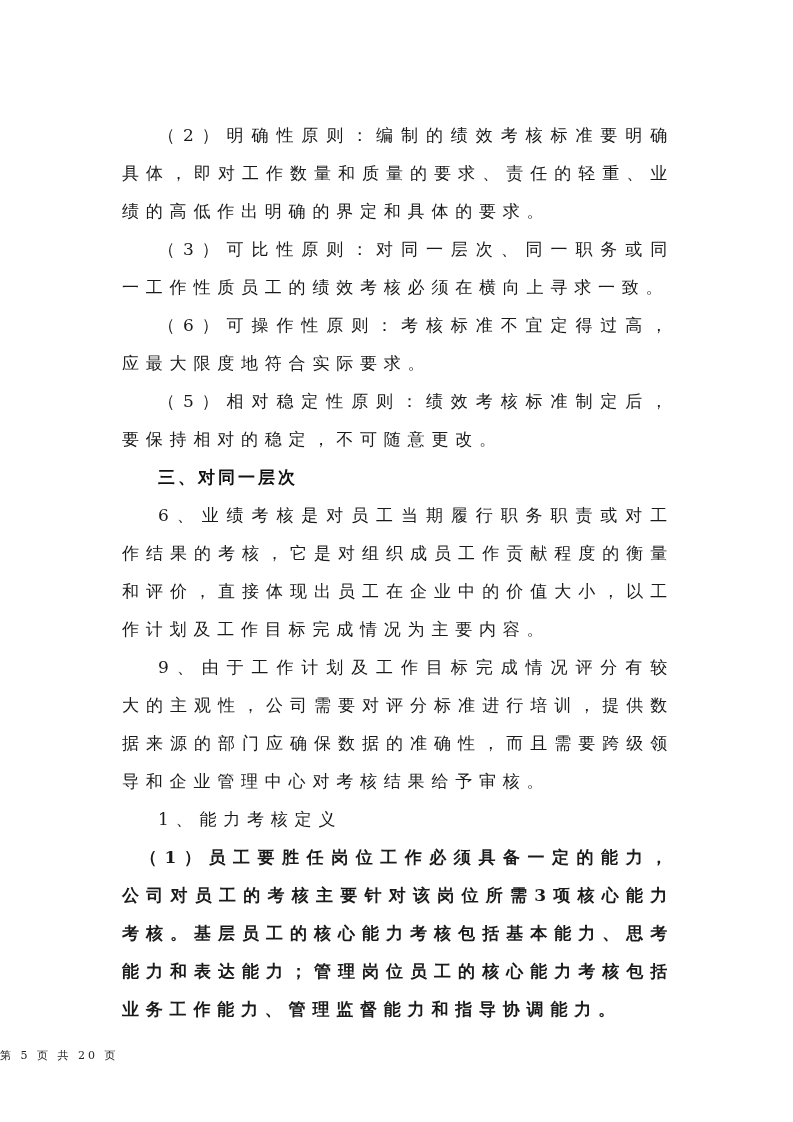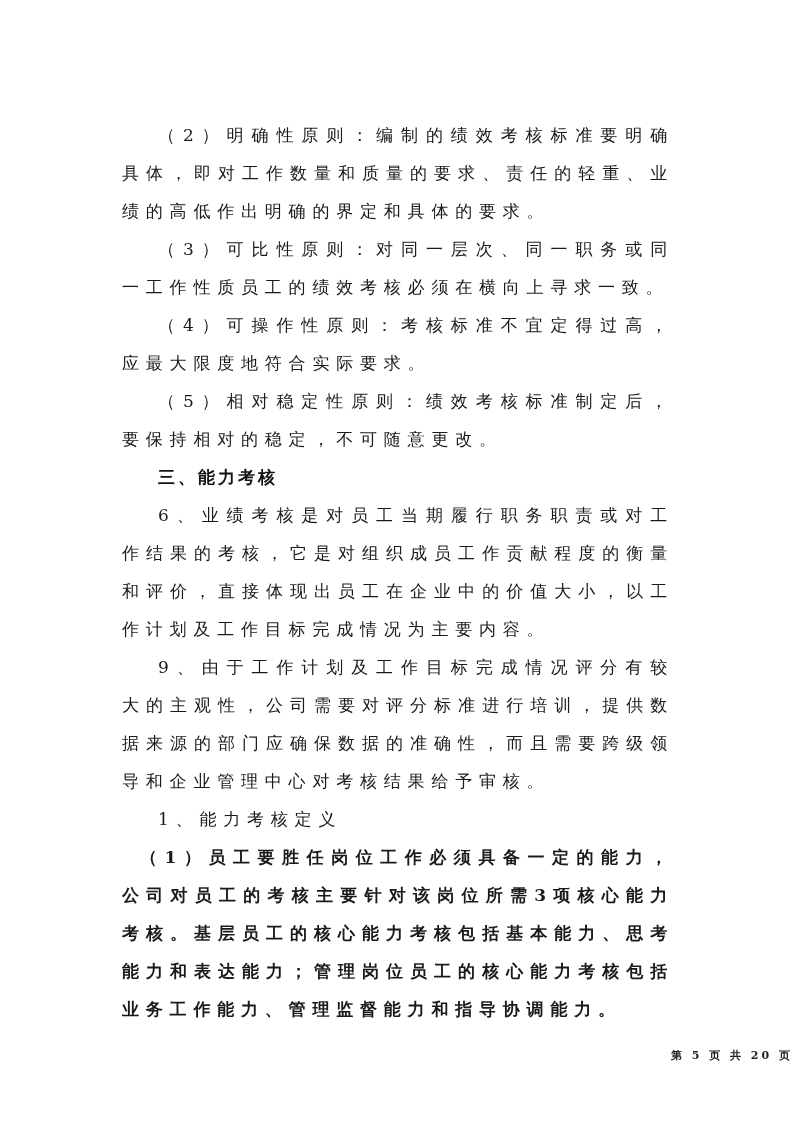--- a/index.html
+++ b/index.html
@@ -54,36 +54,35 @@
     }
     .sub2 {
       text-indent: 18px;
       font-weight: bold;
     }
     .footer {
       position: absolute;
       left: 0;
       width: 793px;
       top: 1040px;
-      text-align: right;
+      text-align: left;
       font-size: 11px;
       letter-spacing: 3px;
       color: #222222;
-      font-weight: bold;
     }
   </style>
 </head>
 <body>
 
 <div class="page">
   <div class="content">
     <p class="para indent">（2）明确性原则：编制的绩效考核标准要明确具体，即对工作数量和质量的要求、责任的轻重、业绩的高低作出明确的界定和具体的要求。</p>
     <p class="para indent">（3）可比性原则：对同一层次、同一职务或同一工作性质员工的绩效考核必须在横向上寻求一致。</p>
-    <p class="para indent">（4）可操作性原则：考核标准不宜定得过高，应最大限度地符合实际要求。</p>
+    <p class="para indent">（6）可操作性原则：考核标准不宜定得过高，应最大限度地符合实际要求。</p>
     <p class="para indent">（5）相对稳定性原则：绩效考核标准制定后，要保持相对的稳定，不可随意更改。</p>
-    <h3 class="heading">三、能力考核</h3>
+    <h3 class="heading">三、对同一层次</h3>
     <p class="para indent">6、业绩考核是对员工当期履行职务职责或对工作结果的考核，它是对组织成员工作贡献程度的衡量和评价，直接体现出员工在企业中的价值大小，以工作计划及工作目标完成情况为主要内容。</p>
     <p class="para indent">9、由于工作计划及工作目标完成情况评分有较大的主观性，公司需要对评分标准进行培训，提供数据来源的部门应确保数据的准确性，而且需要跨级领导和企业管理中心对考核结果给予审核。</p>
     <p class="para indent">1、能力考核定义</p>
     <p class="para sub2">（1）员工要胜任岗位工作必须具备一定的能力，公司对员工的考核主要针对该岗位所需3项核心能力考核。基层员工的核心能力考核包括基本能力、思考能力和表达能力；管理岗位员工的核心能力考核包括业务工作能力、管理监督能力和指导协调能力。</p>
   </div>
   <div class="footer">第 5 页 共 20 页</div>
 </div>
 
 </body></html>

